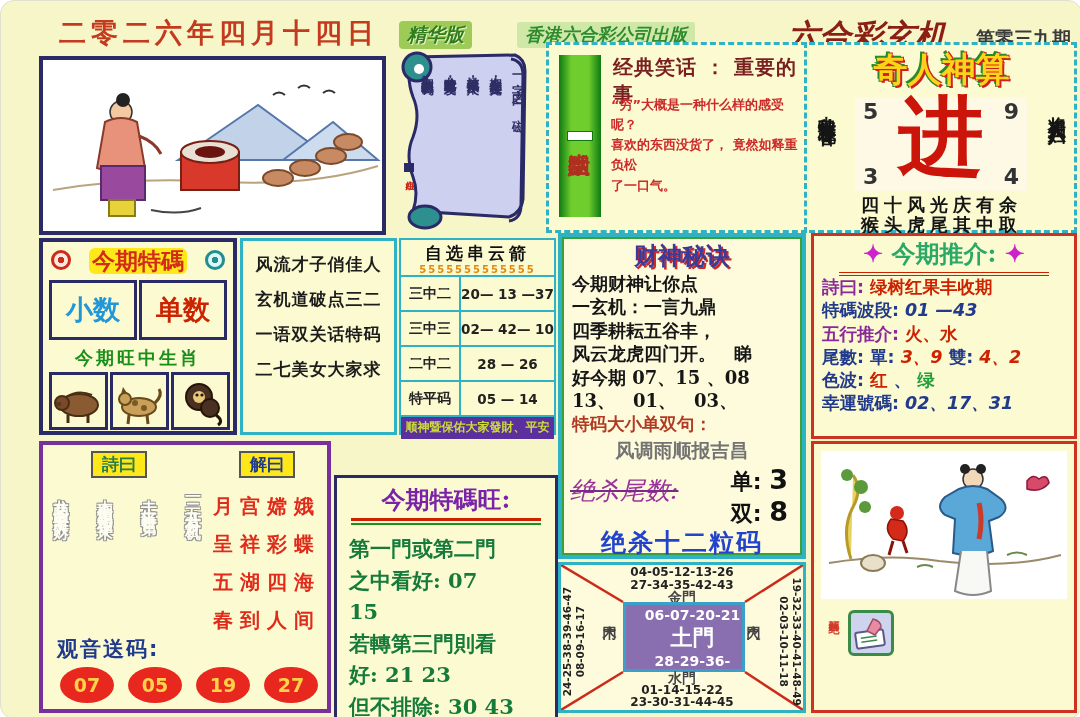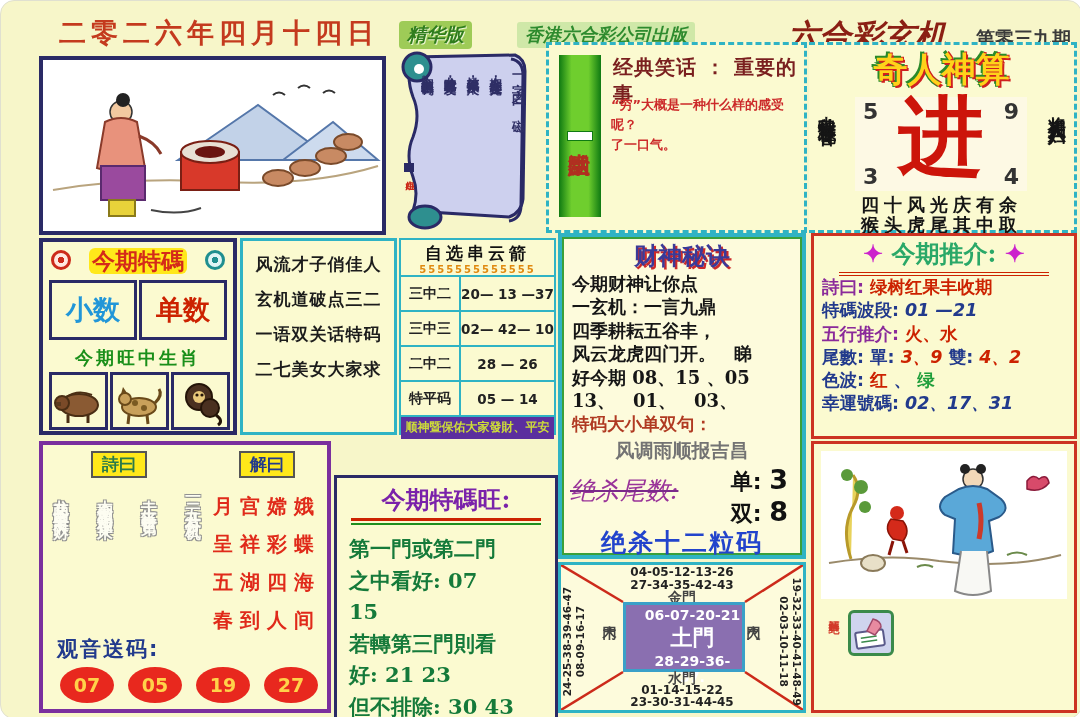--- a/index.html
+++ b/index.html
@@ -217,20 +217,21 @@
 
   <div class="abs joke">
     <div class="banner">
       <div class="bannerin">
           <div class="bannertxt">生活幽默</div>
         </div>
     </div>
     <div class="joketitle">经典笑话 ：  重要的事</div>
     <div class="jokebody">
       <div>“穷”大概是一种什么样的感受呢？</div>
+      <div>喜欢的东西没货了， 竟然如释重负松</div>
       <div>了一口气。</div>
     </div>
   </div>
 
   <div class="abs oracle">
     <div class="oracletitle">奇人神算</div>
     <div class="abs vtext oracleside" style="left:8px;top:56px">中秋佳节桂花香</div>
     <div class="abs vtext oracleside" style="right:8px;top:56px">将相夫人三八妇</div>
     <div class="oraclepanel">
       <div class="onum" style="left:8px;top:2px">5</div>
@@ -314,21 +315,21 @@
     </div>
     <div class="chfooter">顺神暨保佑大家發財、平安</div>
   </div>
 
   <div class="abs caishen">
     <div class="cstitle">财神秘诀</div>
     <div class="csline">今期财神让你点</div>
     <div class="csline">一玄机：一言九鼎</div>
     <div class="csline">四季耕耘五谷丰，</div>
     <div class="csline">风云龙虎四门开。　睇</div>
-    <div class="csline">好今期 08、15 、05</div>
+    <div class="csline">好今期 07、15 、08</div>
     <div class="csline">13、　01、　03、</div>
     <div class="csline7">特码大小单双句：</div>
     <div class="csline8">风调雨顺报吉昌</div>
     <div class="killrow">
       <span class="killlabel">绝杀尾数:</span>
       <span class="killodd">
         <span>单:</span>
         <span class="killnum">3</span>
       </span>
       <span class="killeven">
@@ -378,21 +379,21 @@
       <span>今期推介:</span>
       <span style="color:#cc22cc">✦</span>
     </div>
     <div class="recul"></div>
     <div class="recline">
       <span class="c-purple">詩曰:</span>
       <span class="c-red">绿树红果丰收期</span>
     </div>
     <div class="recline">
       <span class="c-navy">特碼波段:</span>
-      <span class="c-navy c-ital">01 —21</span>
+      <span class="c-navy c-ital">01 —43</span>
     </div>
     <div class="recline">
       <span class="c-purple">五行推介:</span>
       <span class="c-red">火、水</span>
     </div>
     <div class="recline">
       <span class="c-navy">尾數:</span>
       <span class="c-navy">單:</span>
       <span class="c-red c-ital">3、9</span>
       <span class="c-navy">雙:</span>

